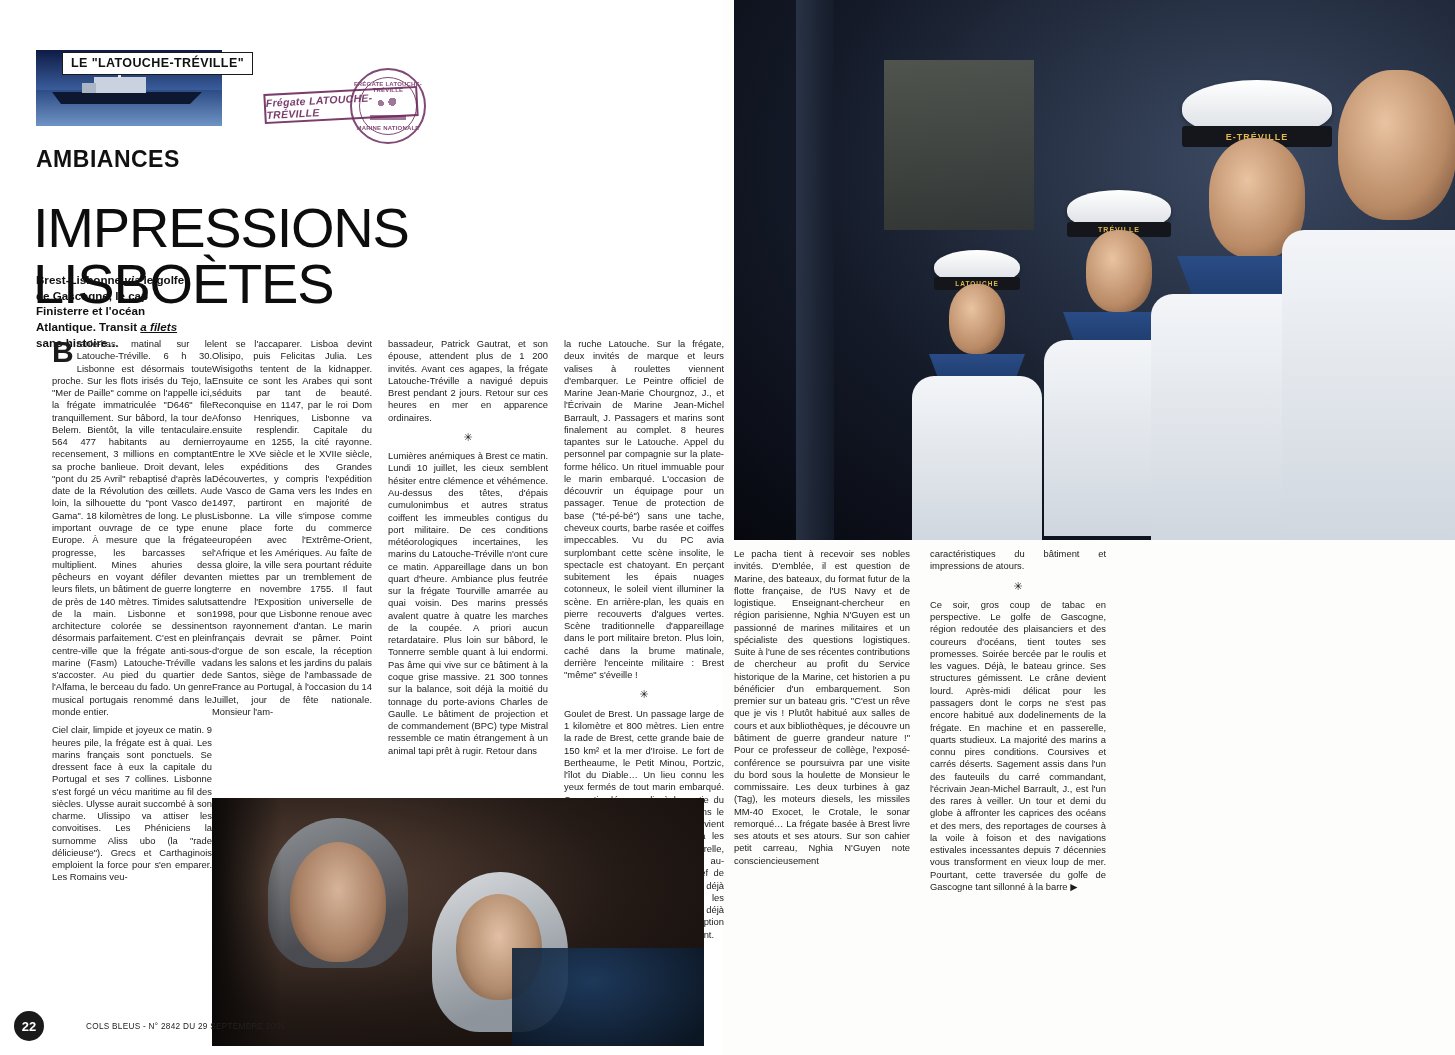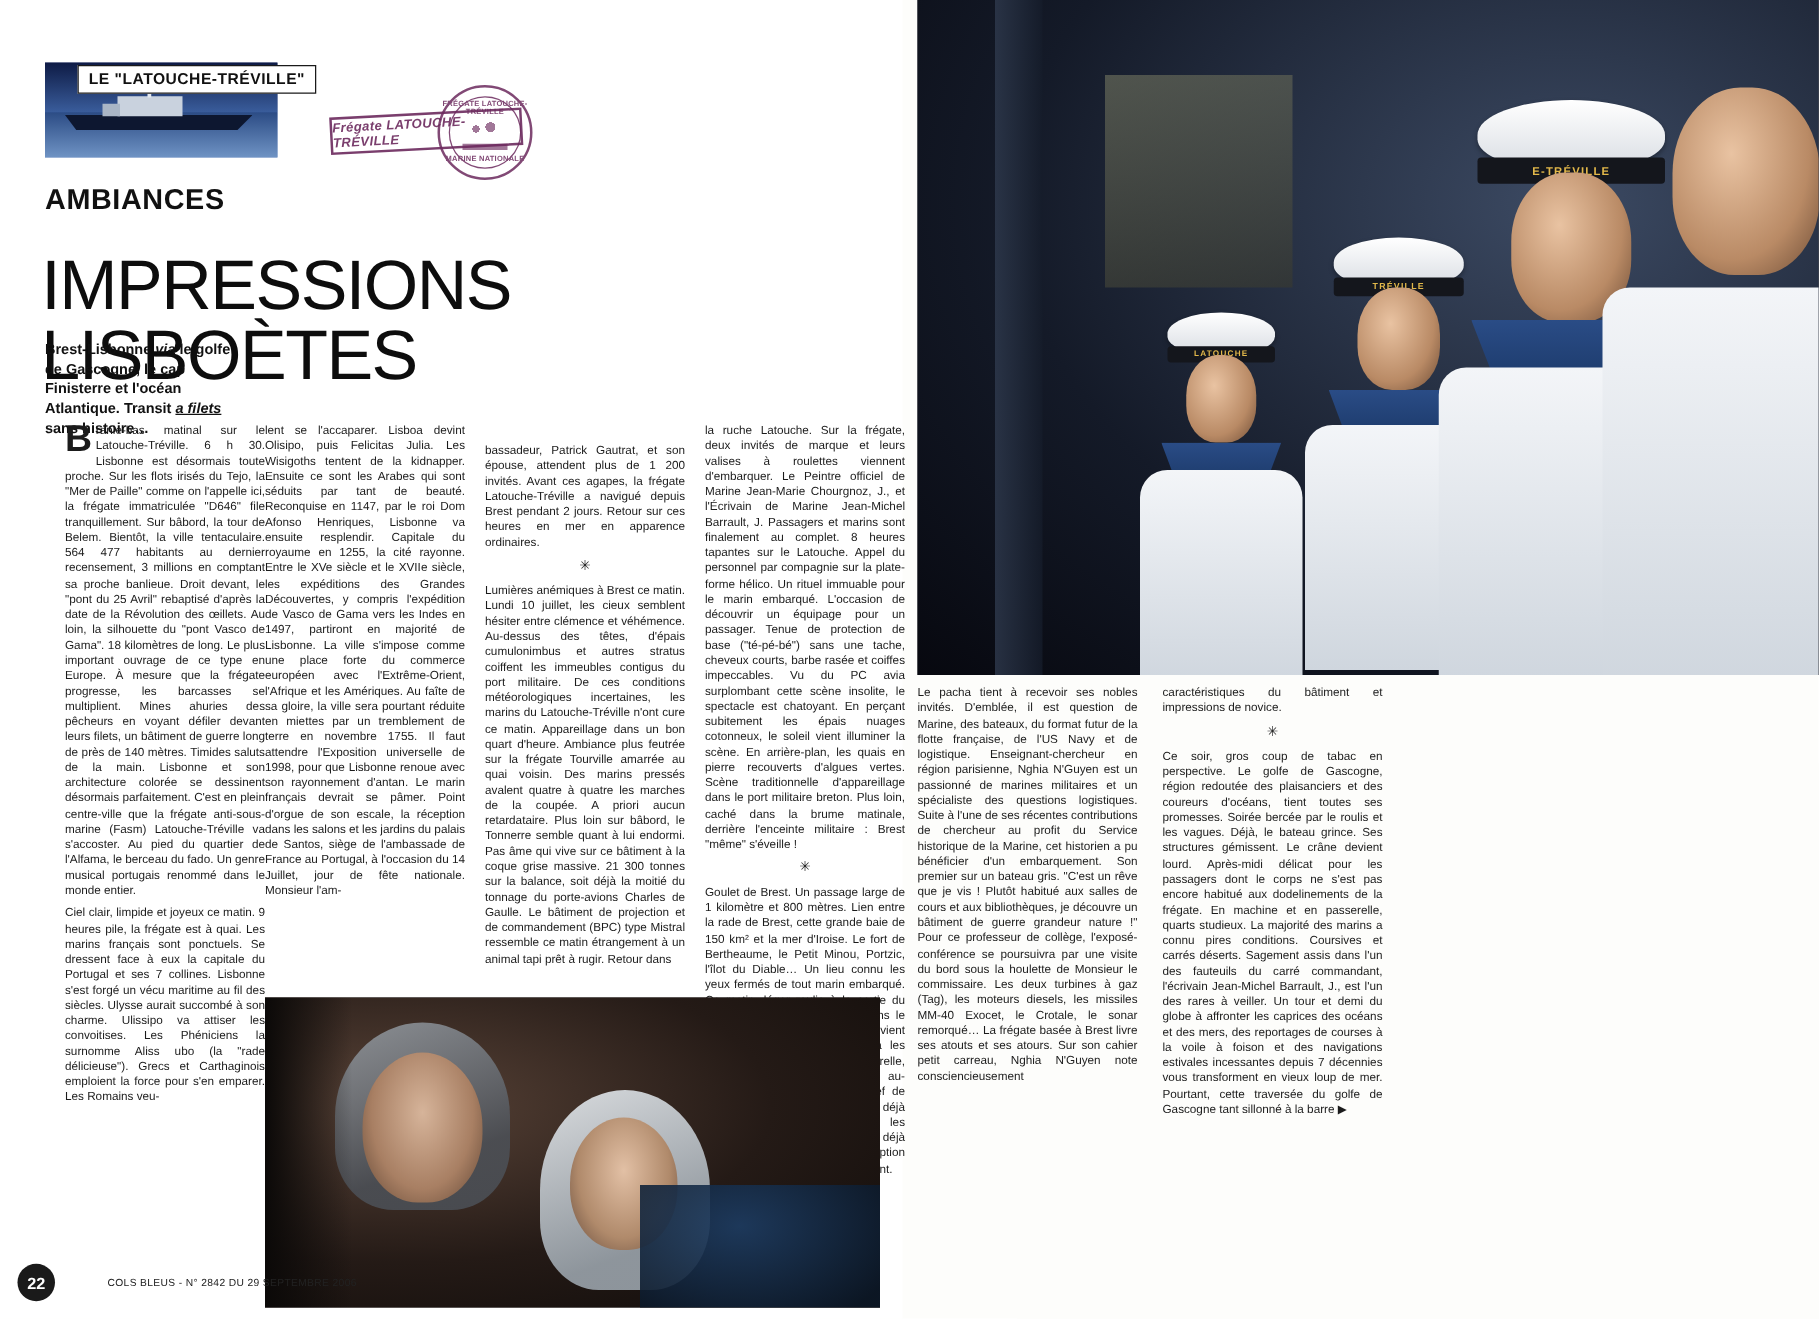--- a/index.html
+++ b/index.html
@@ -187,21 +187,21 @@
     color: #1b1b1b;
   }
   .col p { margin: 0 0 6px 0; }
   .col .sep {
     text-align: center;
     margin: 4px 0 6px 0;
     font-size: 11px;
   }
   #col1 { left: 16px; }
   #col2 { left: 176px; }
-  #col3 { left: 352px; margin-top: 16px; }
+  #col3 { left: 352px; }
   #col4 { left: 528px; }
 
   .dropcap::first-letter {
     float: left;
     font-size: 30px;
     line-height: 24px;
     font-weight: bold;
     padding: 2px 3px 0 0;
   }
 
@@ -479,20 +479,20 @@
         <div class="head" style="width:118px;height:150px;top:40px;"></div>
         <div class="body" style="width:230px;height:320px;top:200px;"></div>
       </div>
     </div>
 
     <div class="mid-cols">
       <div class="mid-col" id="mcol1">
         <p>Le pacha tient à recevoir ses nobles invités. D'emblée, il est question de Marine, des bateaux, du format futur de la flotte française, de l'US Navy et de logistique. Enseignant-chercheur en région parisienne, Nghia N'Guyen est un passionné de marines militaires et un spécialiste des questions logistiques. Suite à l'une de ses récentes contributions de chercheur au profit du Service historique de la Marine, cet historien a pu bénéficier d'un embarquement. Son premier sur un bateau gris. "C'est un rêve que je vis ! Plutôt habitué aux salles de cours et aux bibliothèques, je découvre un bâtiment de guerre grandeur nature !" Pour ce professeur de collège, l'exposé-conférence se poursuivra par une visite du bord sous la houlette de Monsieur le commissaire. Les deux turbines à gaz (Tag), les moteurs diesels, les missiles MM-40 Exocet, le Crotale, le sonar remorqué… La frégate basée à Brest livre ses atouts et ses atours. Sur son cahier petit carreau, Nghia N'Guyen note consciencieusement</p>
       </div>
       <div class="mid-col" id="mcol2">
-        <p>caractéristiques du bâtiment et impressions de novice.</p>
+        <p>caractéristiques du bâtiment et impressions de atours.</p>
         <div class="sep">✳</div>
         <p>Ce soir, gros coup de tabac en perspective. Le golfe de Gascogne, région redoutée des plaisanciers et des coureurs d'océans, tient toutes ses promesses. Soirée bercée par le roulis et les vagues. Déjà, le bateau grince. Ses structures gémissent. Le crâne devient lourd. Après-midi délicat pour les passagers dont le corps ne s'est pas encore habitué aux dodelinements de la frégate. En machine et en passerelle, quarts studieux. La majorité des marins a connu pires conditions. Coursives et carrés déserts. Sagement assis dans l'un des fauteuils du carré commandant, l'écrivain Jean-Michel Barrault, J., est l'un des rares à veiller. Un tour et demi du globe à affronter les caprices des océans et des mers, des reportages de courses à la voile à foison et des navigations estivales incessantes depuis 7 décennies vous transforment en vieux loup de mer. Pourtant, cette traversée du golfe de Gascogne tant sillonné à la barre ▶</p>
       </div>
     </div>
 
   </div>
 </div>
 
 </body></html>

